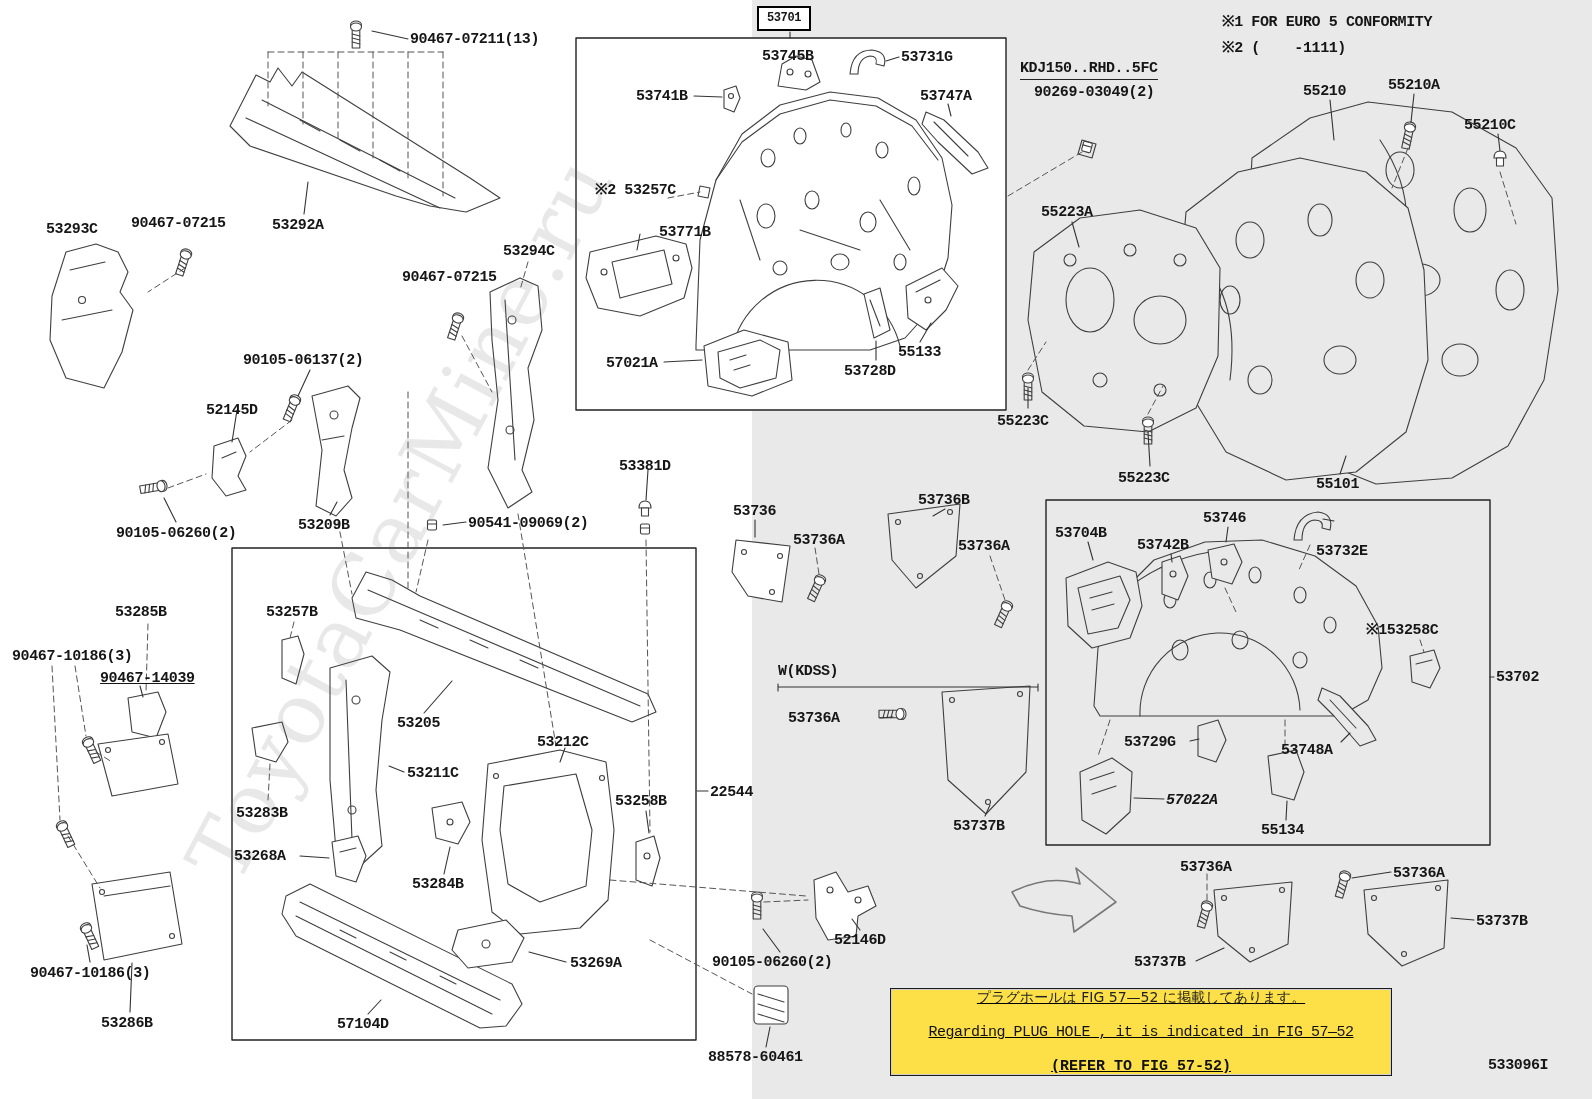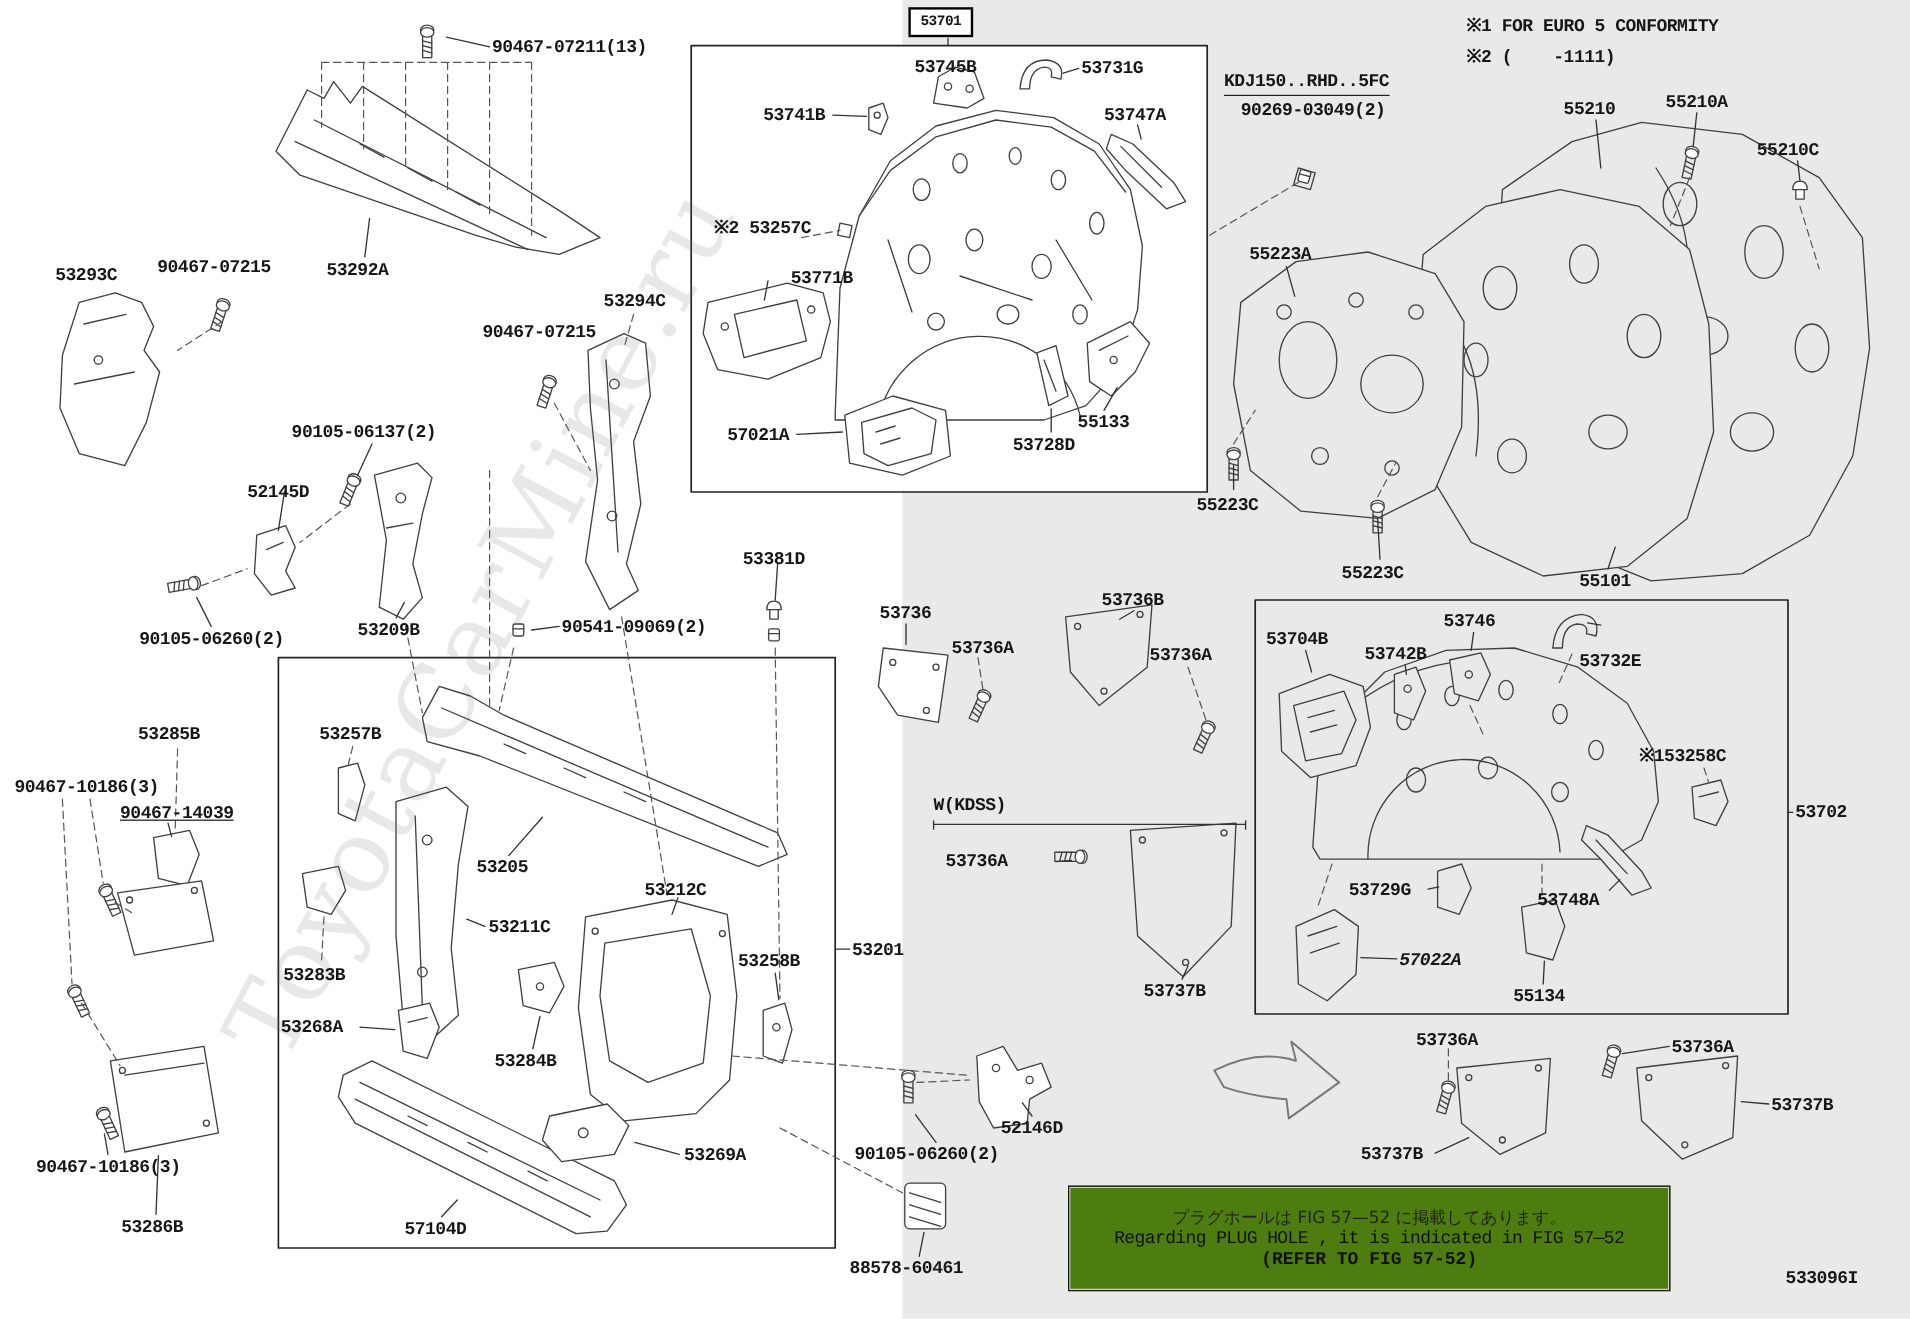--- a/index.html
+++ b/index.html
@@ -20,24 +20,25 @@
   .lbl.underline{border-bottom:1.6px solid #222;padding-bottom:2px;}
   .lbl.footer{font-size:15px;font-weight:700;}
   .watermark{
     position:absolute;left:-150px;top:470px;width:1100px;text-align:center;
     transform:rotate(-62deg);
     font:400 84px "DejaVu Serif","Liberation Serif",serif;
     color:rgba(110,110,110,0.16);letter-spacing:2px;pointer-events:none;
   }
   .notebox{
     position:absolute;left:890px;top:988px;width:500px;height:86px;
-    border:1.6px solid #1a1a1a;background:#4d7c0f;
+    border:1.6px solid #1a1a1a;background:#fde047;
     box-shadow:inset 0 0 0 1px #cfcfcf;
-    display:flex;flex-direction:column;justify-content:center;gap:0;
+    display:flex;flex-direction:column;justify-content:center;gap:17px;
     text-align:center;
+    text-decoration:underline;
   }
   .notebox .jp{font:400 14px "DejaVu Sans",sans-serif;color:#222;}
   .notebox .en{font:400 15px "Liberation Mono",monospace;color:#111;letter-spacing:-0.5px;}
   .notebox .ref{font:700 15px "Liberation Mono",monospace;color:#111;}
 </style>
 </head>
 <body>
 
 <div id="stage">
 
@@ -522,21 +523,21 @@
       <div class="lbl" style="left: 778px; top: 663px;">W(KDSS)</div>
       <div class="lbl" style="left: 788px; top: 710px;">53736A</div>
       <div class="lbl" style="left: 1124px; top: 734px;">53729G</div>
       <div class="lbl" style="left: 1281px; top: 742px;">53748A</div>
       <div class="lbl" style="left: 1166px; top: 792px; font-style: italic;">57022A</div>
       <div class="lbl" style="left: 1261px; top: 822px;">55134</div>
       <div class="lbl" style="left: 236px; top: 805px;">53283B</div>
       <div class="lbl" style="left: 234px; top: 848px;">53268A</div>
       <div class="lbl" style="left: 412px; top: 876px;">53284B</div>
       <div class="lbl" style="left: 615px; top: 793px;">53258B</div>
-      <div class="lbl" style="left: 710px; top: 784px;">53201</div>
+      <div class="lbl" style="left: 710px; top: 784px;">22544</div>
       <div class="lbl" style="left: 570px; top: 955px;">53269A</div>
       <div class="lbl" style="left: 953px; top: 818px;">53737B</div>
       <div class="lbl" style="left: 1180px; top: 859px;">53736A</div>
       <div class="lbl" style="left: 1393px; top: 865px;">53736A</div>
       <div class="lbl" style="left: 1476px; top: 913px;">53737B</div>
       <div class="lbl" style="left: 1134px; top: 954px;">53737B</div>
       <div class="lbl" style="left: 834px; top: 932px;">52146D</div>
       <div class="lbl" style="left: 712px; top: 954px;">90105-06260(2)</div>
       <div class="lbl" style="left: 101px; top: 1015px;">53286B</div>
       <div class="lbl" style="left: 30px; top: 965px;">90467-10186(3)</div>

